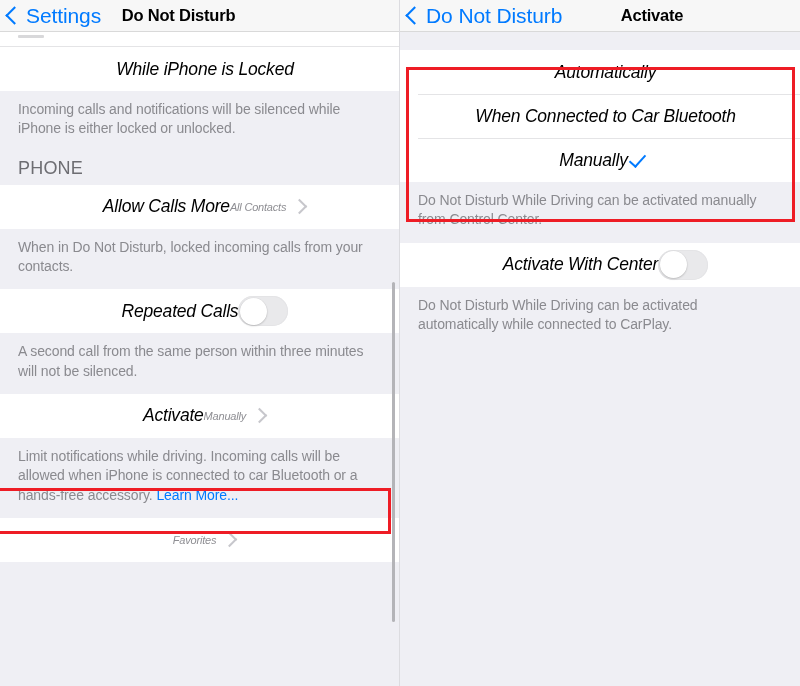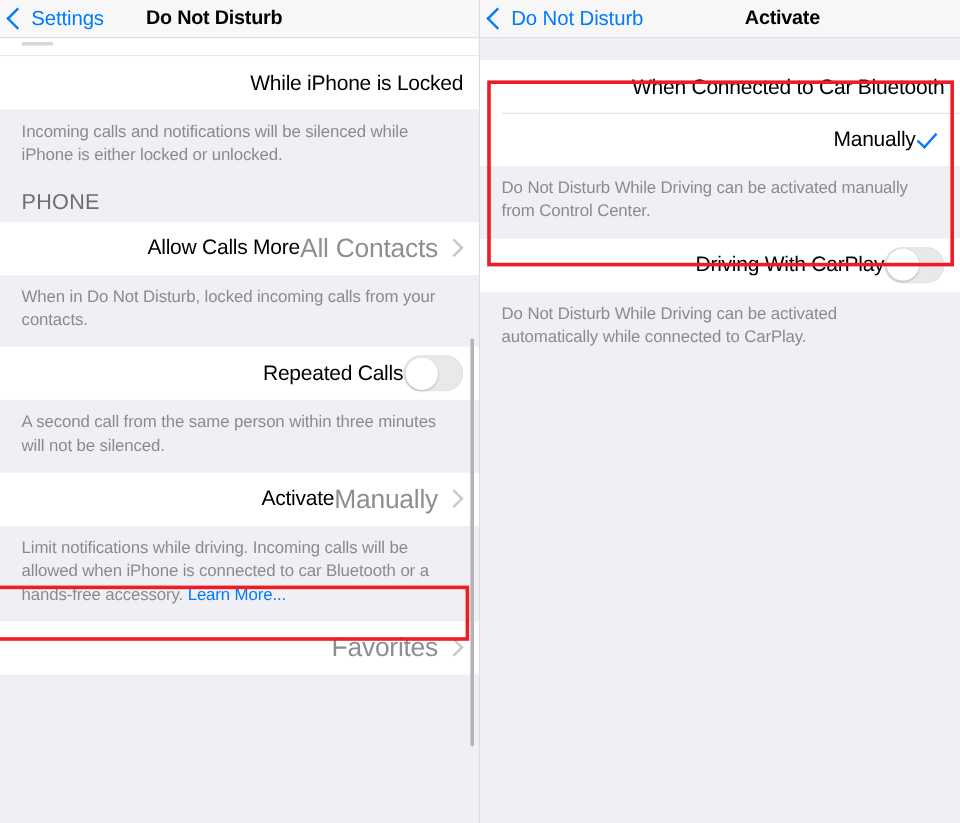--- a/index.html
+++ b/index.html
@@ -37,21 +37,21 @@
     background: #f7f7f7;
     border-bottom: 1px solid #d9d9d9;
     display: flex;
     align-items: center;
     flex: none;
   }
   .nav-back {
     display: flex;
     align-items: center;
     color: #007aff;
-    font-size: 17px;
+    font-size: 21px;
     padding-left: 7px;
     letter-spacing: -0.1px;
     white-space: nowrap;
   }
   .chev-back {
     display: inline-block;
     width: 11px;
     height: 11px;
     border-left: 2.6px solid #007aff;
     border-bottom: 2.6px solid #007aff;
@@ -78,46 +78,47 @@
     height: 655px;
     background: #efeff4;
   }
 
   
   .group { background: #ffffff; }
   .row {
     position: relative;
     display: flex;
     align-items: center;
-    justify-content: flex-end;
+    justify-content: center;
     background: #ffffff;
     padding: 0 13px 0 24px;
     box-sizing: border-box;
     min-height: 44px;
+    font-style: italic;
   }
   .row + .row::before {
     content: "";
     position: absolute;
     left: 18px; right: 0; top: 0;
     height: 1px;
     background: #e4e4e6;
   }
   .row-label {
     font-size: 17.5px;
     color: #000;
     letter-spacing: -0.2px;
     white-space: nowrap;
   }
   .row-right {
     display: flex;
     align-items: center;
     gap: 8px;
   }
   .row-value {
-    font-size: 22px;
+    font-size: 11px;
     color: #8e8e93;
     letter-spacing: -0.2px;
     white-space: nowrap;
   }
   .chev-right {
     display: inline-block;
     width: 9px;
     height: 9px;
     border-top: 2px solid #c7c7cc;
     border-right: 2px solid #c7c7cc;
@@ -325,33 +326,36 @@
       </div>
       <div class="nav-title">Activate</div>
     </div>
 
     <div class="content">
 
       <div class="spacer"></div>
 
       <div class="group">
         <div class="row">
+          <span class="row-label">Automatically</span>
+        </div>
+        <div class="row">
           <span class="row-label">When Connected to Car Bluetooth</span>
         </div>
         <div class="row">
           <span class="row-label">Manually</span>
           <span class="checkmark"></span>
         </div>
       </div>
 
       <div class="footer-text">Do Not Disturb While Driving can be activated manually from Control Center.</div>
 
       <div class="group">
         <div class="row">
-          <span class="row-label">Driving With CarPlay</span>
+          <span class="row-label">Activate With Center</span>
           <span class="toggle">
             <span class="knob"></span>
           </span>
         </div>
       </div>
       <div class="footer-text">Do Not Disturb While Driving can be activated automatically while connected to CarPlay.</div>
 
       <div class="redbox" id="redbox-options-group"></div>
     </div>
   </div>

